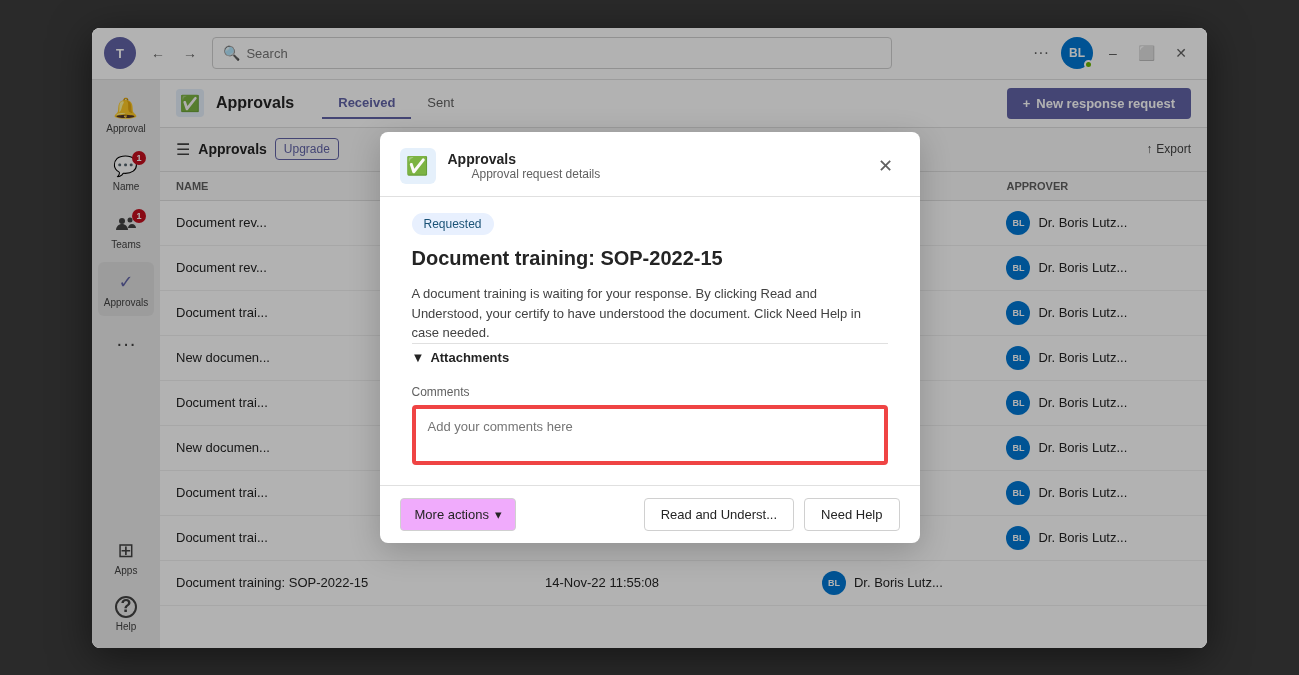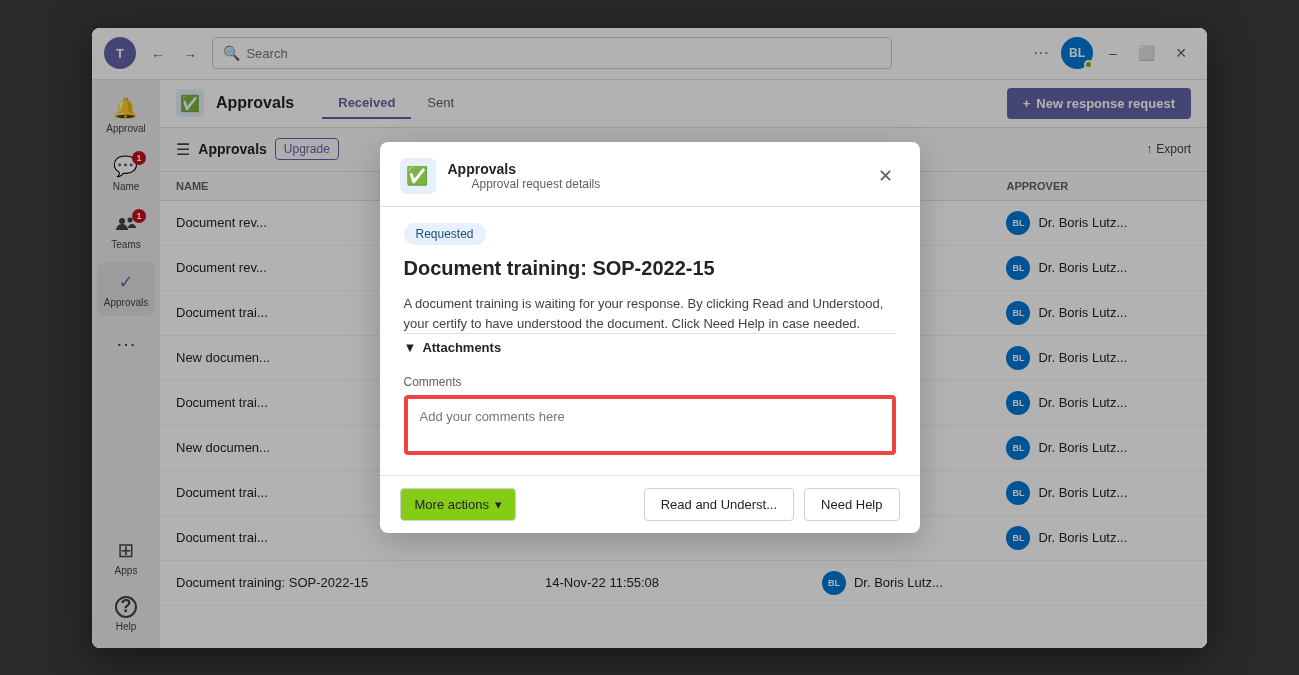--- a/index.html
+++ b/index.html
@@ -427,21 +427,21 @@
       width: 28px;
       height: 28px;
       display: flex;
       align-items: center;
       justify-content: center;
       border-radius: 4px;
     }
     .modal-body {
       flex: 1;
       overflow-y: auto;
-      padding: 16px 24px;
+      padding: 16px 32px;
     }
     .modal-status-badge {
       display: inline-flex;
       background: #e8f0fe;
       color: #1a5276;
       font-size: 12px;
       padding: 4px 12px;
       border-radius: 12px;
       margin-bottom: 12px;
       font-weight: 500;
@@ -492,21 +492,21 @@
       outline: none;
     }
     .modal-footer {
       display: flex;
       align-items: center;
       padding: 12px 20px;
       border-top: 1px solid #e0e0e0;
       gap: 10px;
     }
     .more-actions-btn {
-      background: #84cc16;
+      background: #f0abfc;
       border: 1px solid #d0d0d0;
       border-radius: 4px;
       padding: 8px 14px;
       font-size: 13px;
       cursor: pointer;
       display: flex;
       align-items: center;
       gap: 6px;
       color: #242424;
     }

